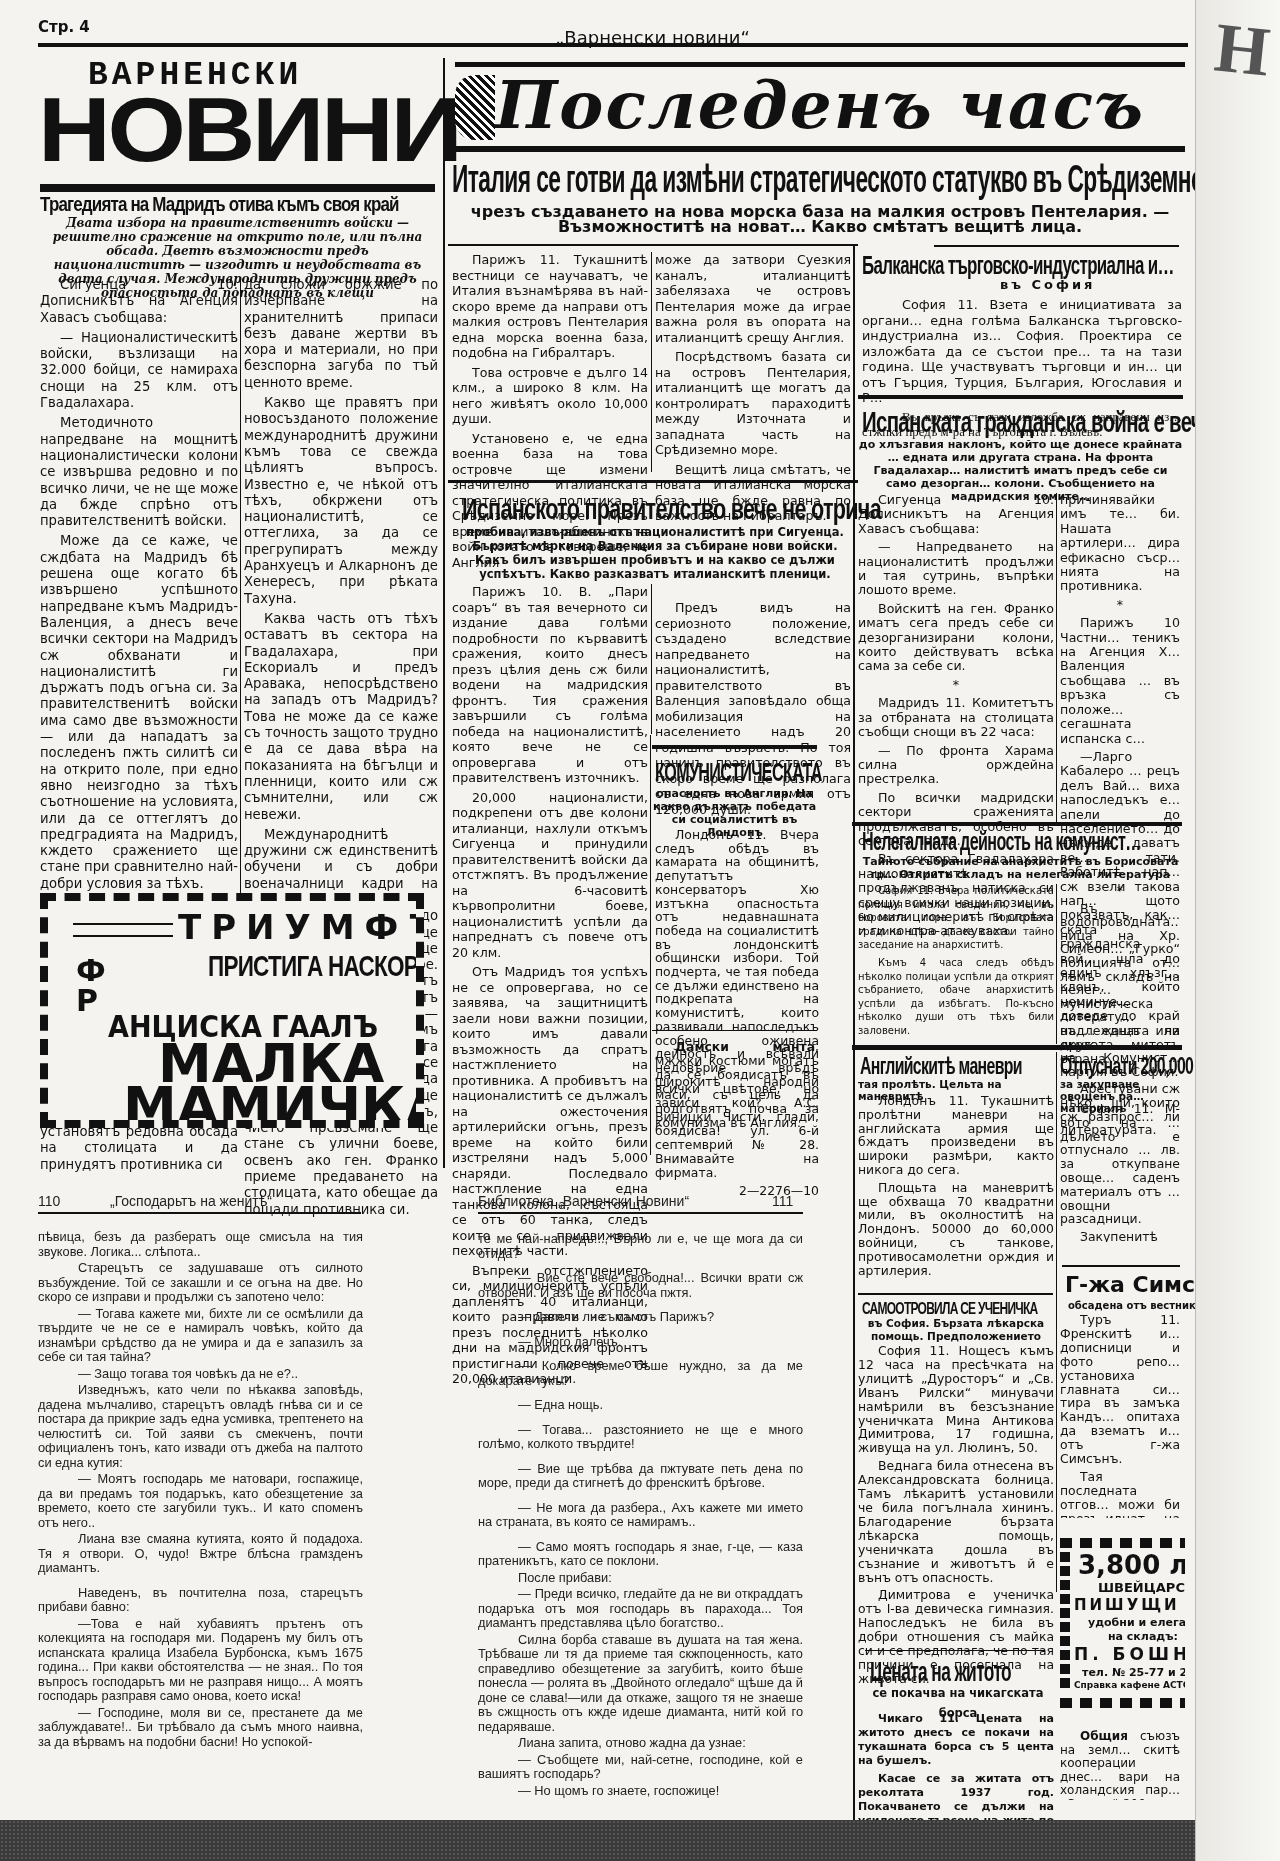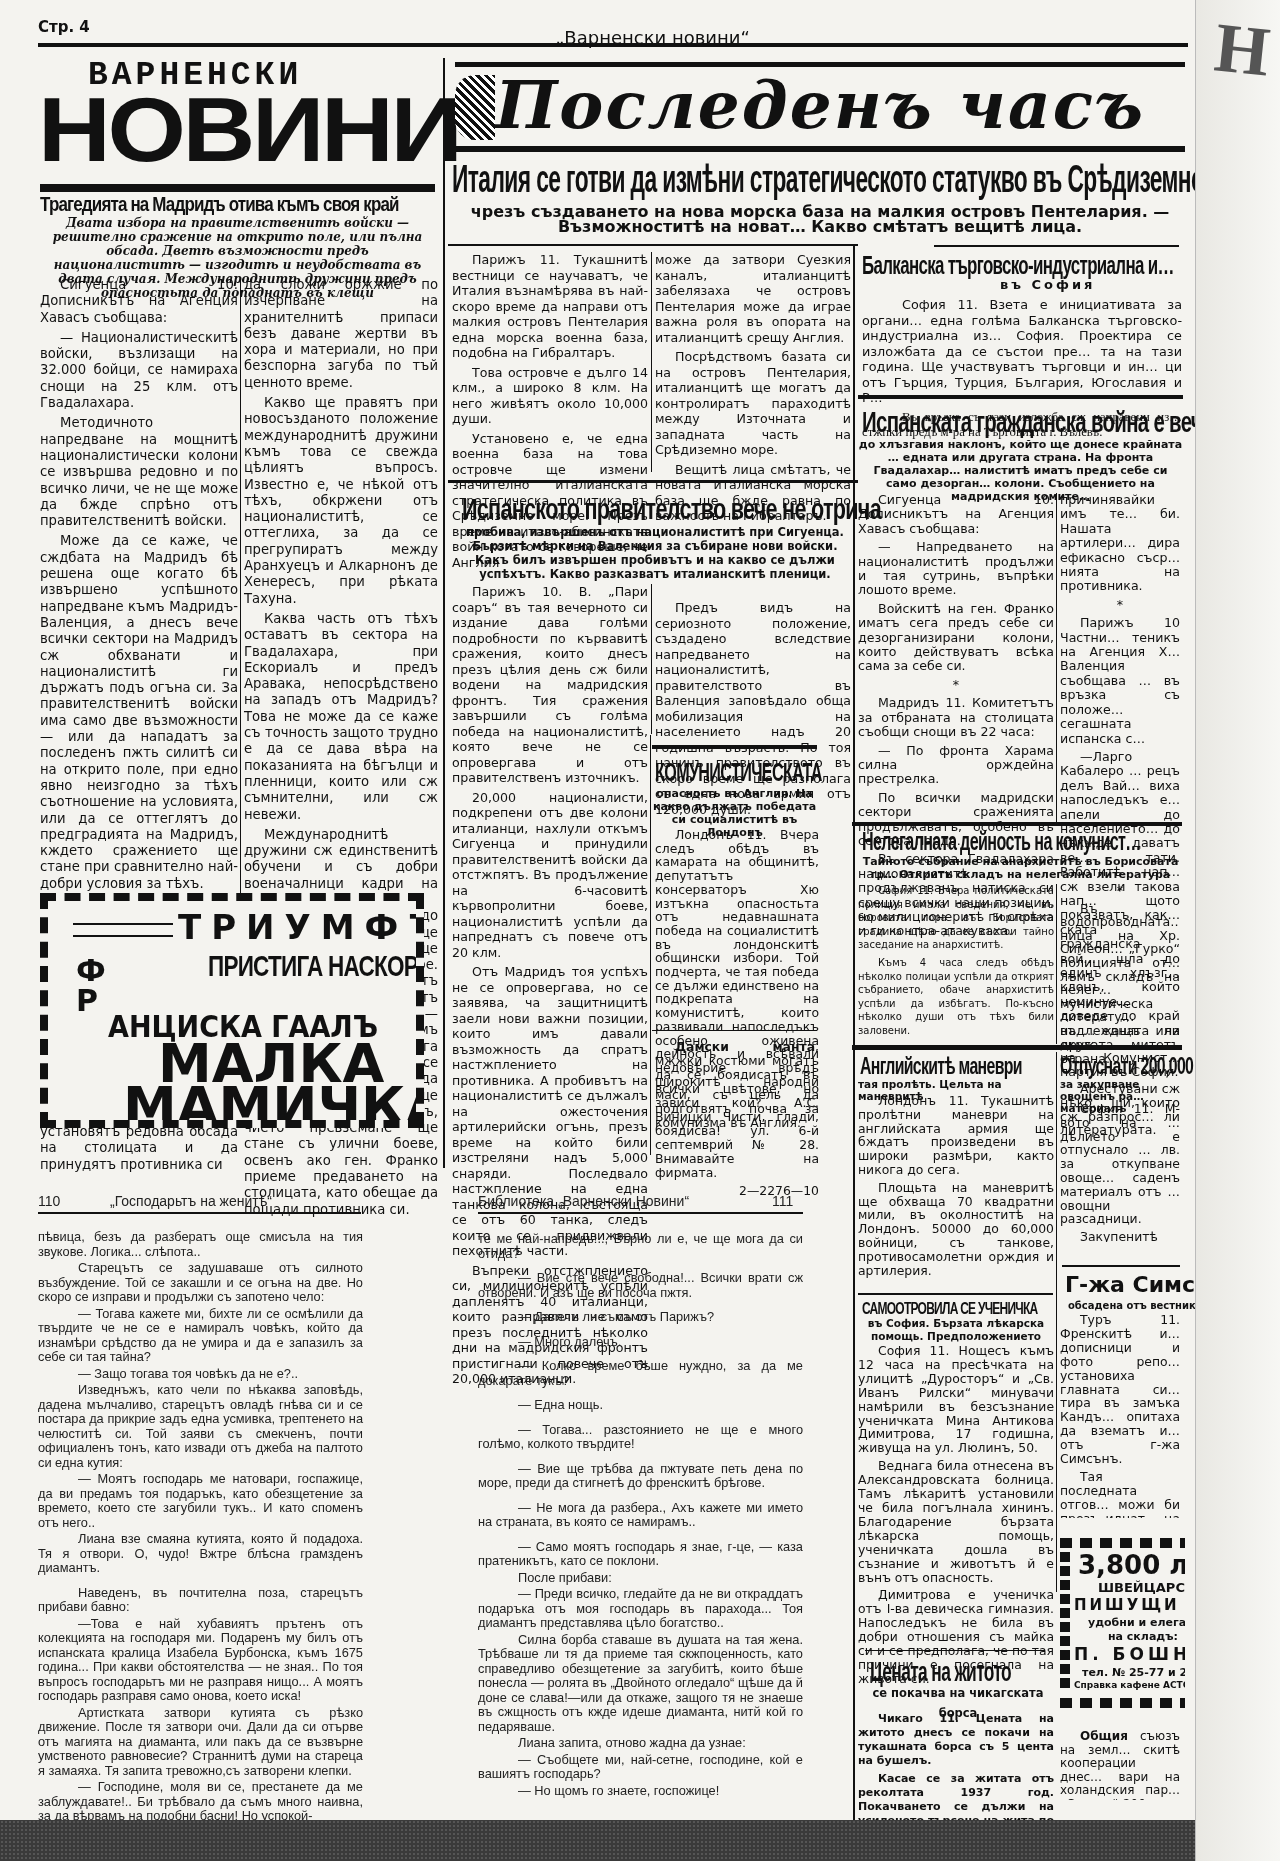--- a/index.html
+++ b/index.html
@@ -245,21 +245,20 @@
   <div class="abs book" style="left:38px;top:1230px;width:325px;font-size:12.8px;line-height:14.5px;">
     <p style="text-indent:0">пѣвица, безъ да разбератъ още смисъла на тия звукове. Логика... слѣпота..</p>
     <p>Старецътъ се задушаваше отъ силното възбуждение. Той се закашли и се огъна на две. Но скоро се изправи и продължи съ запотено чело:</p>
     <p>— Тогава кажете ми, бихте ли се осмѣлили да твърдите че не се е намиралъ човѣкъ, който да изнамѣри срѣдство да не умира и да е запазилъ за себе си тая тайна?</p>
     <p>— Защо тогава тоя човѣкъ да не е?..</p>
     <p>Изведнъжъ, като чели по нѣкаква заповѣдь, дадена мълчаливо, старецътъ овладѣ гнѣва си и се постара да прикрие задъ една усмивка, трептенето на челюститѣ си. Той заяви съ смекченъ, почти официаленъ тонъ, като извади отъ джеба на палтото си една кутия:</p>
     <p>— Моятъ господарь ме натовари, госпажице, да ви предамъ тоя подаръкъ, като обезщетение за времето, което сте загубили тукъ.. И като споменъ отъ него..</p>
     <p class="gap">Лиана взе смаяна кутията, която й подадоха. Тя я отвори. О, чудо! Вжтре блѣсна грамзденъ диамантъ.</p>
     <p>Наведенъ, въ почтителна поза, старецътъ прибави бавно:</p>
     <p>—Това е най хубавиятъ прътенъ отъ колекцията на господаря ми. Подаренъ му билъ отъ испанската кралица Изабела Бурбонска, къмъ 1675 година... При какви обстоятелства — не зная.. По тоя въпросъ господарьтъ ми не разправя нищо... А моятъ господарь разправя само онова, което иска!</p>
-    <p>Артистката затвори кутията съ рѣзко движение. После тя затвори очи. Дали да си отърве отъ магията на диаманта, или пакъ да се възвърне умственото равновесие? Страннитѣ думи на стареца я замаяха. Тя запита тревожно,съ затворени клепки.</p>
     <p>— Господине, моля ви се, престанете да ме заблуждавате!.. Би трѣбвало да съмъ много наивна, за да вѣрвамъ на подобни басни! Но успокой-</p>
   </div>
 </div>
 
 <div>
   <div class="abs book" style="left:478px;top:1193px;font-size:14px;">Библиотека „Варненски Новини“</div>
   <div class="abs book" style="left:772px;top:1193px;font-size:14px;">111</div>
   <div class="rule" style="left:478px;top:1212px;width:325px;height:2px;"></div>
   <div class="abs book" style="left:478px;top:1232px;width:325px;font-size:12.8px;line-height:14.5px;">
     <p class="gap" style="text-indent:0">те ме най-напредъ!.., Вѣрно ли е, че ще мога да си отида?</p>

